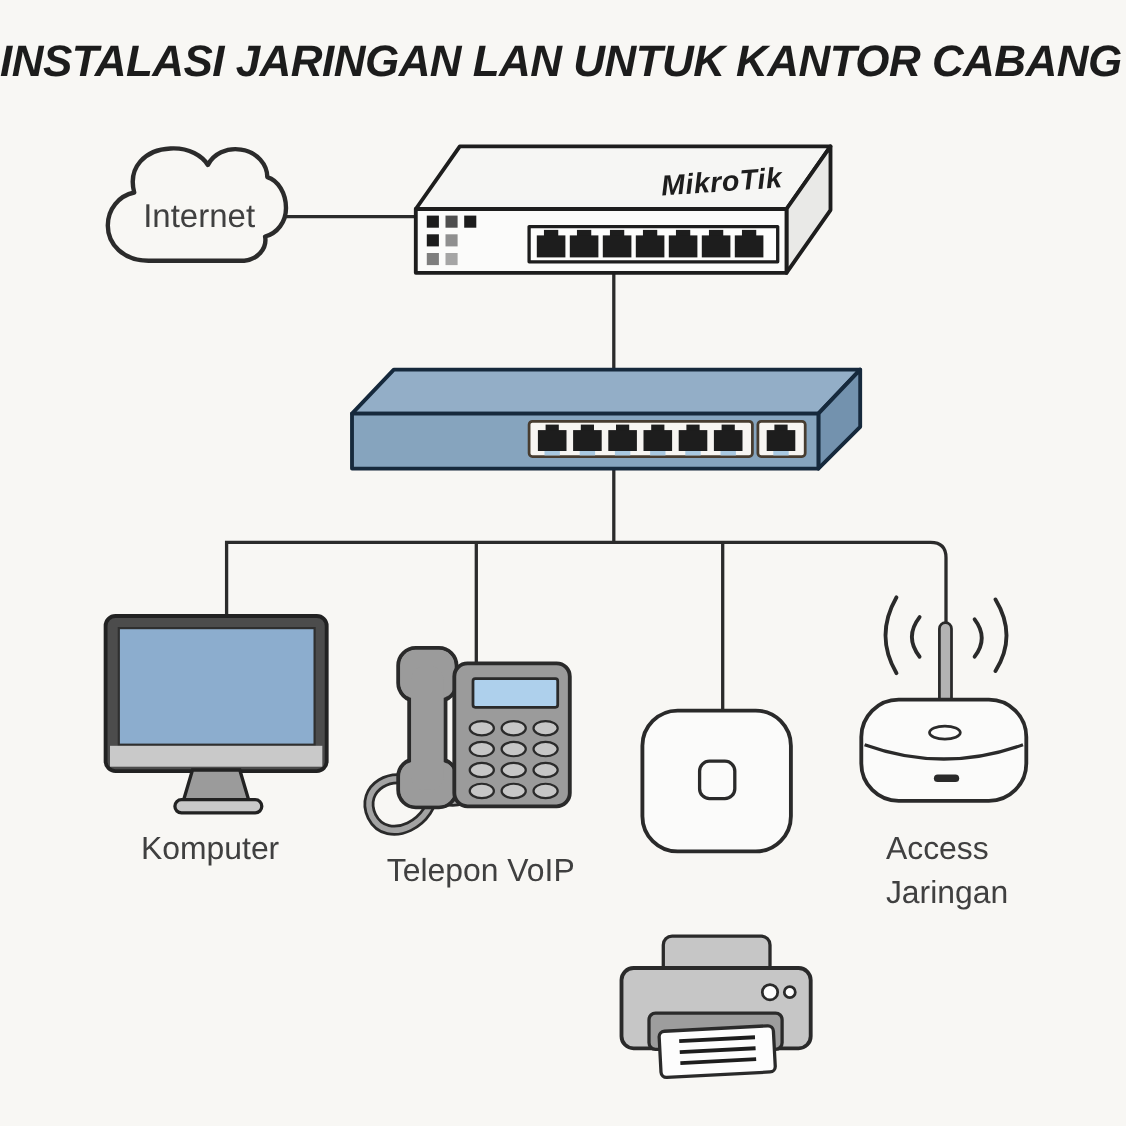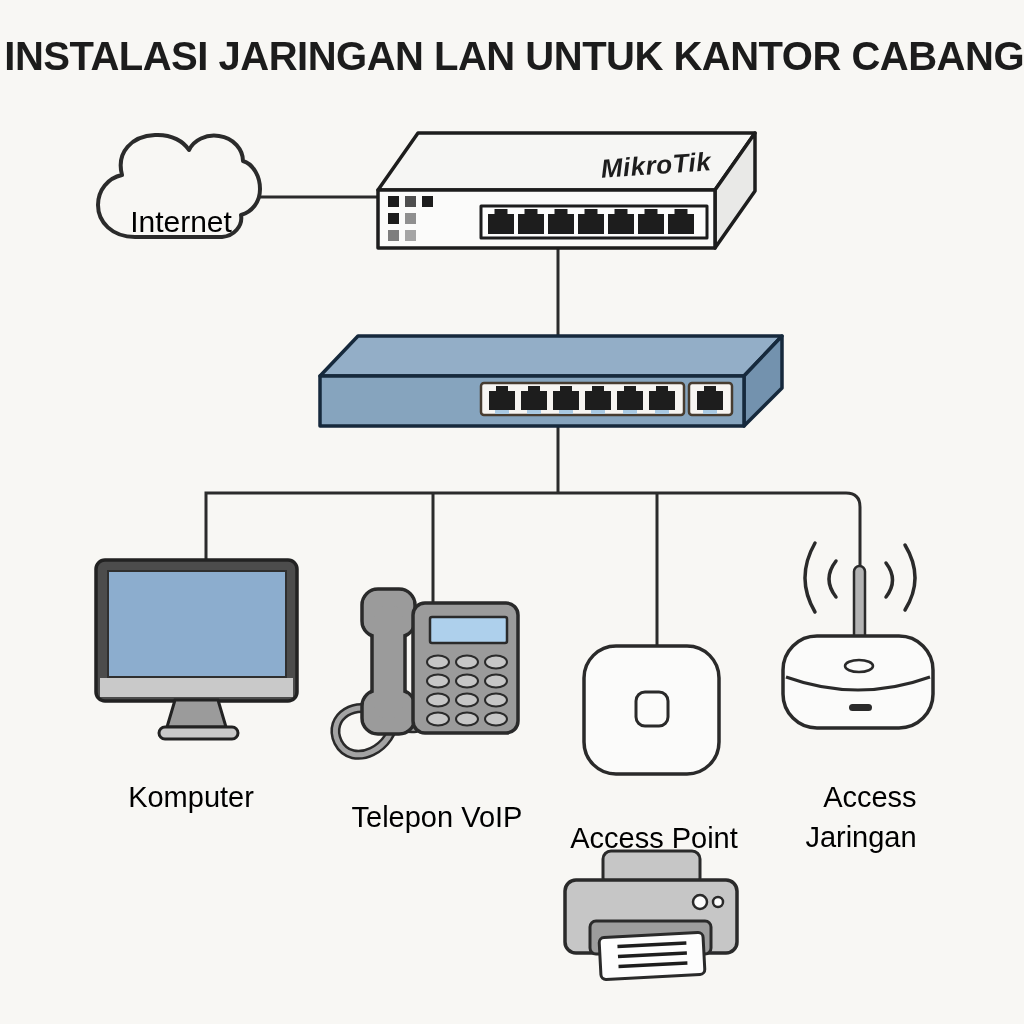--- a/index.html
+++ b/index.html
@@ -4,27 +4,27 @@
 <style>
   html,body { margin:0; padding:0; }
   .stage {
     position:relative; width:1024px; height:1024px;
     background:#f8f7f4; overflow:hidden;
     font-family:"Liberation Sans", sans-serif;
   }
   .stage svg { position:absolute; left:0; top:0; }
   .page-title {
     position:absolute; left:0; top:36px; width:1024px;
-    text-align:right; font-size:40px; font-weight:bold;
-    letter-spacing:-0.5px; color:#1c1c1c; line-height:1;
+    text-align:left; font-size:40px; font-weight:bold;
+    letter-spacing:-0.5px; color:#1c1c1c; line-height:1;font-style:italic;
   }
   .node-label {
     position:absolute; transform:translate(-50%,-50%);
-    font-size:29px; color:#000000; text-align:right;
-    white-space:pre-line; line-height:40px;margin-top:25px;
+    font-size:29px; color:#404040; text-align:left;
+    white-space:pre-line; line-height:40px;
   }
   .label-internet      { left:181px; top:197px; font-size:30px; }
   .label-komputer      { left:191px; top:772px; }
   .label-telepon       { left:437px; top:792px; }
   .label-access-point  { left:654px; top:813px; }
   .label-access-jaringan { left:861px; top:792px; }
   .router-logo {
     position:absolute; left:586px; top:150px; width:140px;
     transform:rotate(-4deg); font-size:26px; font-weight:800;
     font-style:italic; color:#1d1d1d; text-align:center;
@@ -217,17 +217,16 @@
         <rect x="618" y="963" width="69" height="3.5" fill="#1d1d1d"></rect>
       </g>
     </g>
   </svg>
 
   <div class="page-title">INSTALASI JARINGAN LAN UNTUK KANTOR CABANG</div>
   <div class="router-logo">MikroTik</div>
   <div class="node-label label-internet">Internet</div>
   <div class="node-label label-telepon">Telepon VoIP</div>
   <div class="node-label label-komputer">Komputer</div>
-  <div class="node-label label-access-point">Access Point</div>
   <div class="node-label label-access-jaringan">Access
 Jaringan</div>
 
 </div>
 
 </body></html>

